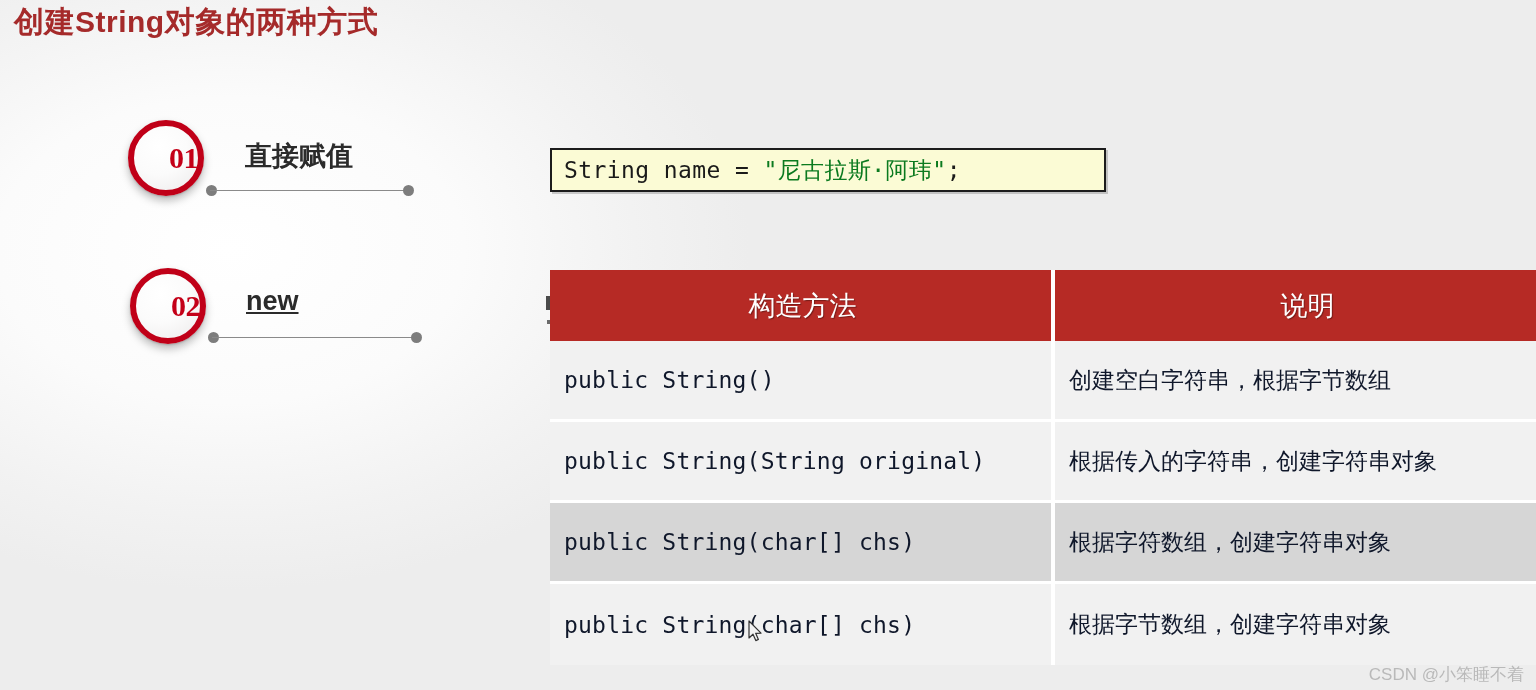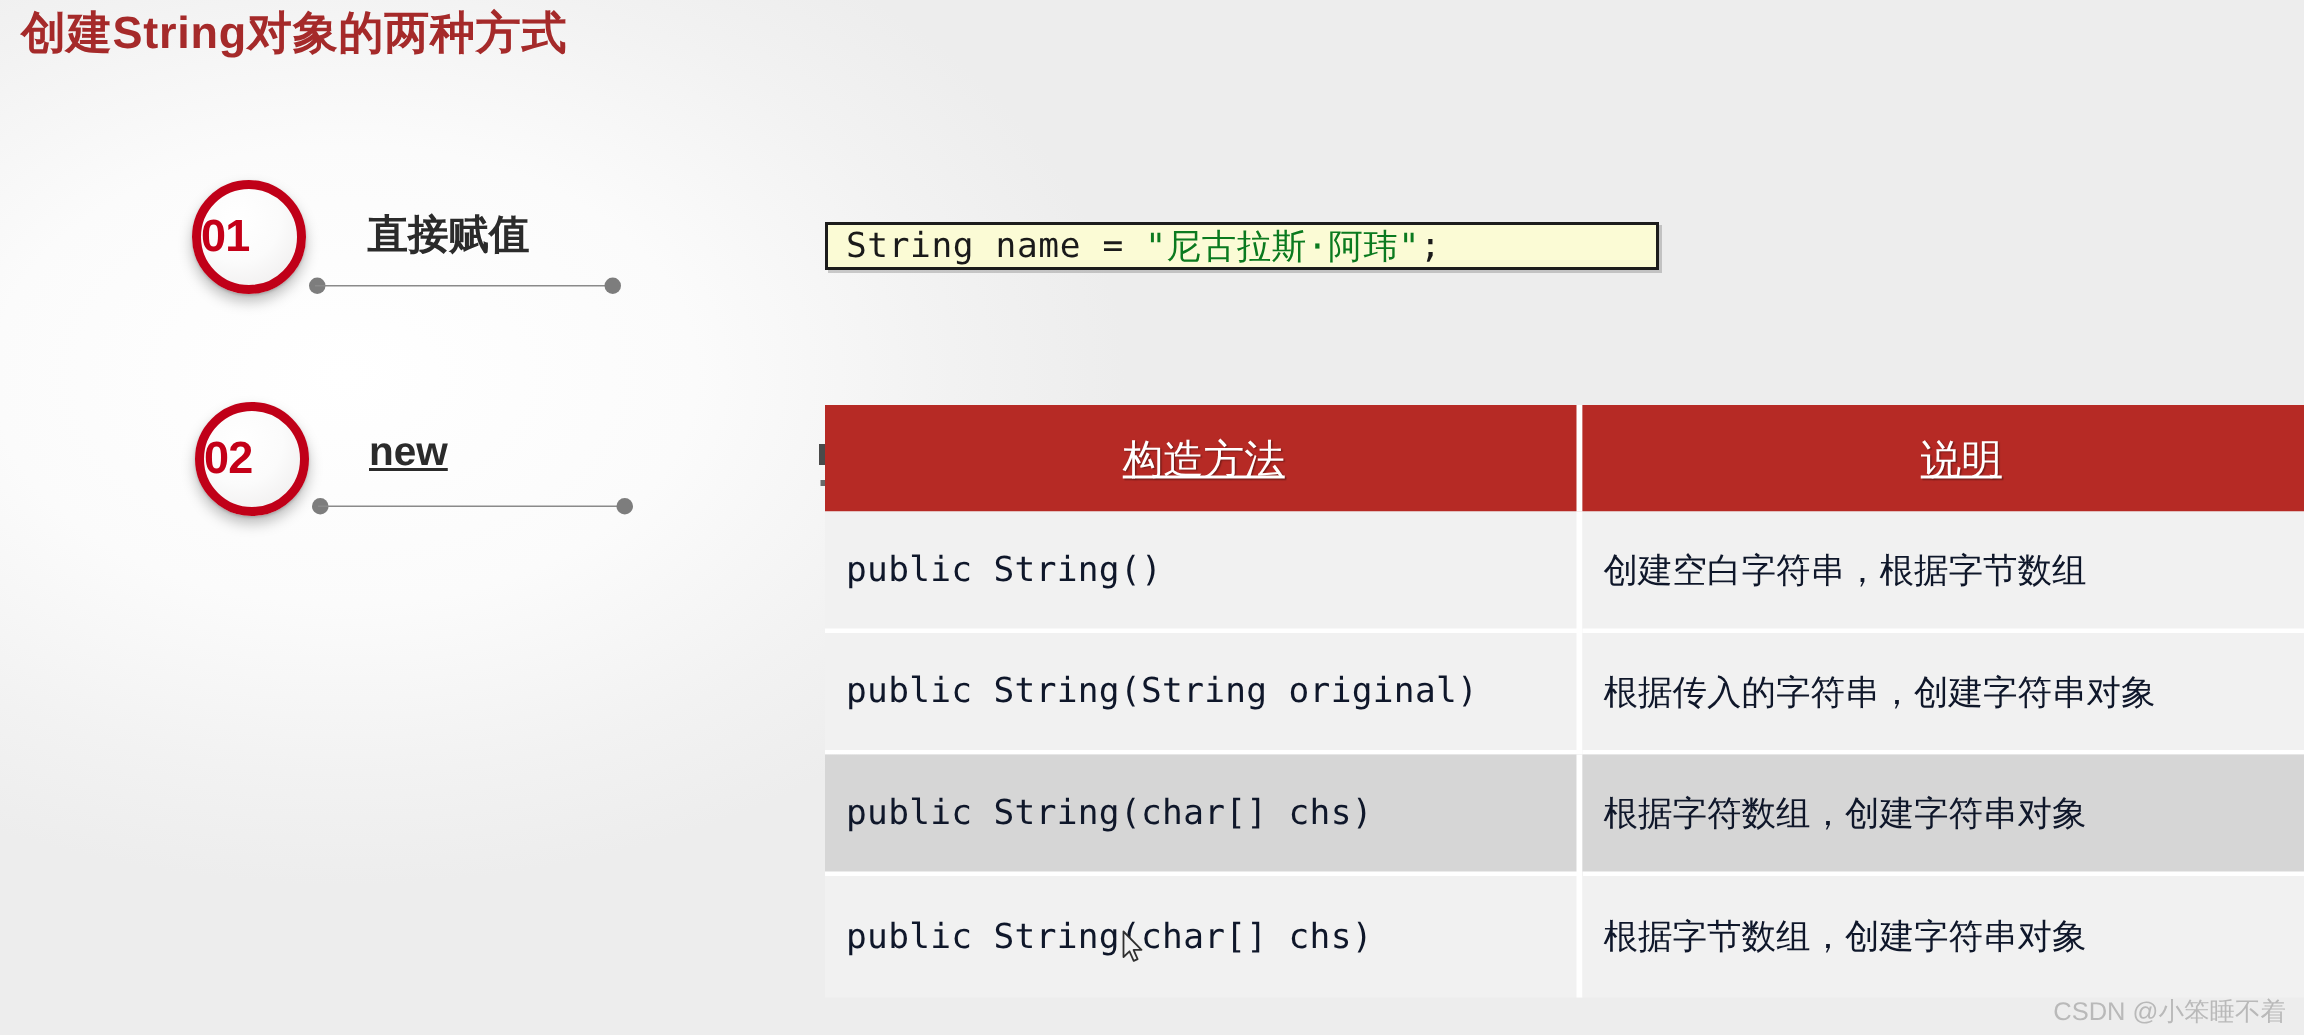--- a/index.html
+++ b/index.html
@@ -51,21 +51,22 @@
     left: 0; top: 0;
     width: 76px;
     height: 76px;
     border-radius: 50%;
     border: 6px solid #c00018;
     background:
       radial-gradient(circle at 38% 32%, #ffffff 0%, #fbfbfb 48%, #eceaea 100%);
     box-shadow: 0 5px 9px rgba(0,0,0,0.26), 0 1px 2px rgba(0,0,0,0.18);
     display: flex;
     align-items: center;
-    justify-content: flex-start;
+    justify-content: flex-end;
+    font-family: Liberation Serif, serif;
   }
   .step-number {
     font-size: 30px;
     font-weight: bold;
     color: #c40018;
     line-height: 1;
     letter-spacing: -0.5px;
   }
 
   .step-label {
@@ -106,21 +107,21 @@
   }
   .step-connector .dot.start { left: 0; }
   .step-connector .dot.end { right: 0; }
 
   
   #code-box {
     position: absolute;
     left: 550px;
     top: 148px;
     width: 556px;
-    height: 32px;
+    height: 44px;
     background: #fbfbd5;
     border: 2px solid #1c1c1c;
     box-shadow: 2px 2px 0 rgba(0,0,0,0.18);
     display: flex;
     align-items: center;
     padding-left: 12px;
   }
   #code-box .code-text {
     font-family: "DejaVu Sans Mono", "Liberation Mono", monospace;
     font-size: 23px;
@@ -149,21 +150,20 @@
   }
   #ctor-table thead th {
     height: 71px;
     background: #b62a25;
     color: #ffffff;
     font-size: 27px;
     font-weight: normal;
     text-align: center;
     padding-left: 4px;
     text-shadow: 1px 1px 1px rgba(0,0,0,0.35);
-    text-decoration: underline;
   }
   #ctor-table thead th.col-method { border-right: 4px solid #ffffff; }
 
   #ctor-table tbody tr { }
   #ctor-table tbody td {
     height: 81px;
     font-size: 23px;
     color: #0f172a;
     background: #f1f1f1;
     border-bottom: 3px solid #ffffff;

